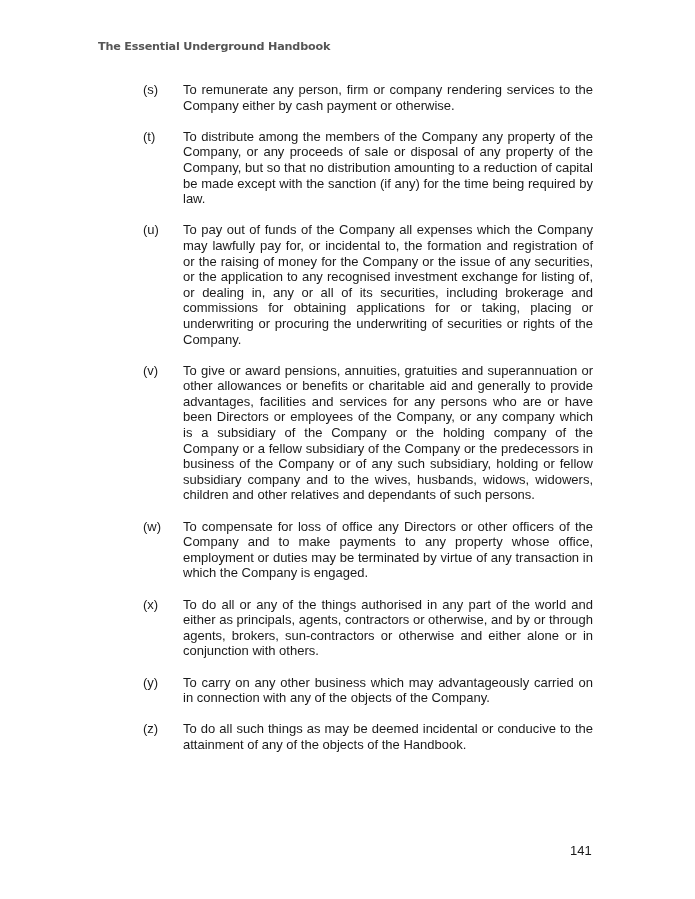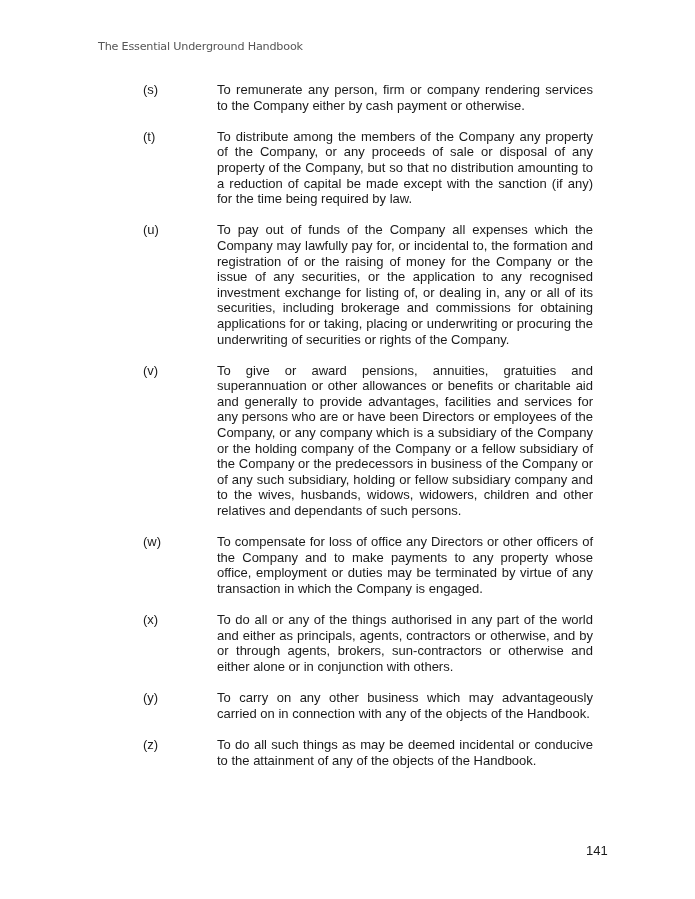--- a/index.html
+++ b/index.html
@@ -16,21 +16,21 @@
       color: #1a1a1a;
     }
     .running-header {
       position: absolute;
       left: 98px;
       top: 40px;
       font-family: "DejaVu Sans", sans-serif;
       font-size: 11.2px;
       color: #555555;
       letter-spacing: -0.2px;
-      font-weight: 400;
+      font-weight: 700;
     }
     .clauses {
       position: absolute;
       left: 143px;
       top: 82px;
       width: 450px;
     }
     .clause {
       display: flex;
       margin-bottom: 15.6px;
@@ -40,29 +40,27 @@
       flex: 0 0 40px;
       font-size: 13px;
       line-height: 15.6px;
     }
     .clause-text {
       flex: 1 1 auto;
       font-size: 13px;
       line-height: 15.6px;
       text-align: justify;
       letter-spacing: 0px;
-      margin-left: 34px;
     }
     .page-number {
       position: absolute;
       left: 570px;
       top: 843px;
       font-size: 13px;
       color: #1a1a1a;
-      margin-left: 16px;
     }
   </style>
 </head>
 <body>
 
 <div class="running-header">The Essential Underground Handbook</div>
 
 <div class="clauses">
   <div class="clause">
     <div class="clause-label">(s)</div>
@@ -83,21 +81,21 @@
   <div class="clause">
     <div class="clause-label">(w)</div>
     <div class="clause-text">To compensate for loss of office any Directors or other officers of the Company and to make payments to any property whose office, employment or duties may be terminated by virtue of any transaction in which the Company is engaged.</div>
   </div>
   <div class="clause">
     <div class="clause-label">(x)</div>
     <div class="clause-text">To do all or any of the things authorised in any part of the world and either as principals, agents, contractors or otherwise, and by or through agents, brokers, sun-contractors or otherwise and either alone or in conjunction with others.</div>
   </div>
   <div class="clause">
     <div class="clause-label">(y)</div>
-    <div class="clause-text">To carry on any other business which may advantageously carried on in connection with any of the objects of the Handbook.</div>
+    <div class="clause-text">To carry on any other business which may advantageously carried on in connection with any of the objects of the Company.</div>
   </div>
   <div class="clause">
     <div class="clause-label">(z)</div>
     <div class="clause-text">To do all such things as may be deemed incidental or conducive to the attainment of any of the objects of the Handbook.</div>
   </div>
 </div>
 
 <div class="page-number">141</div>
 
 </body></html>

